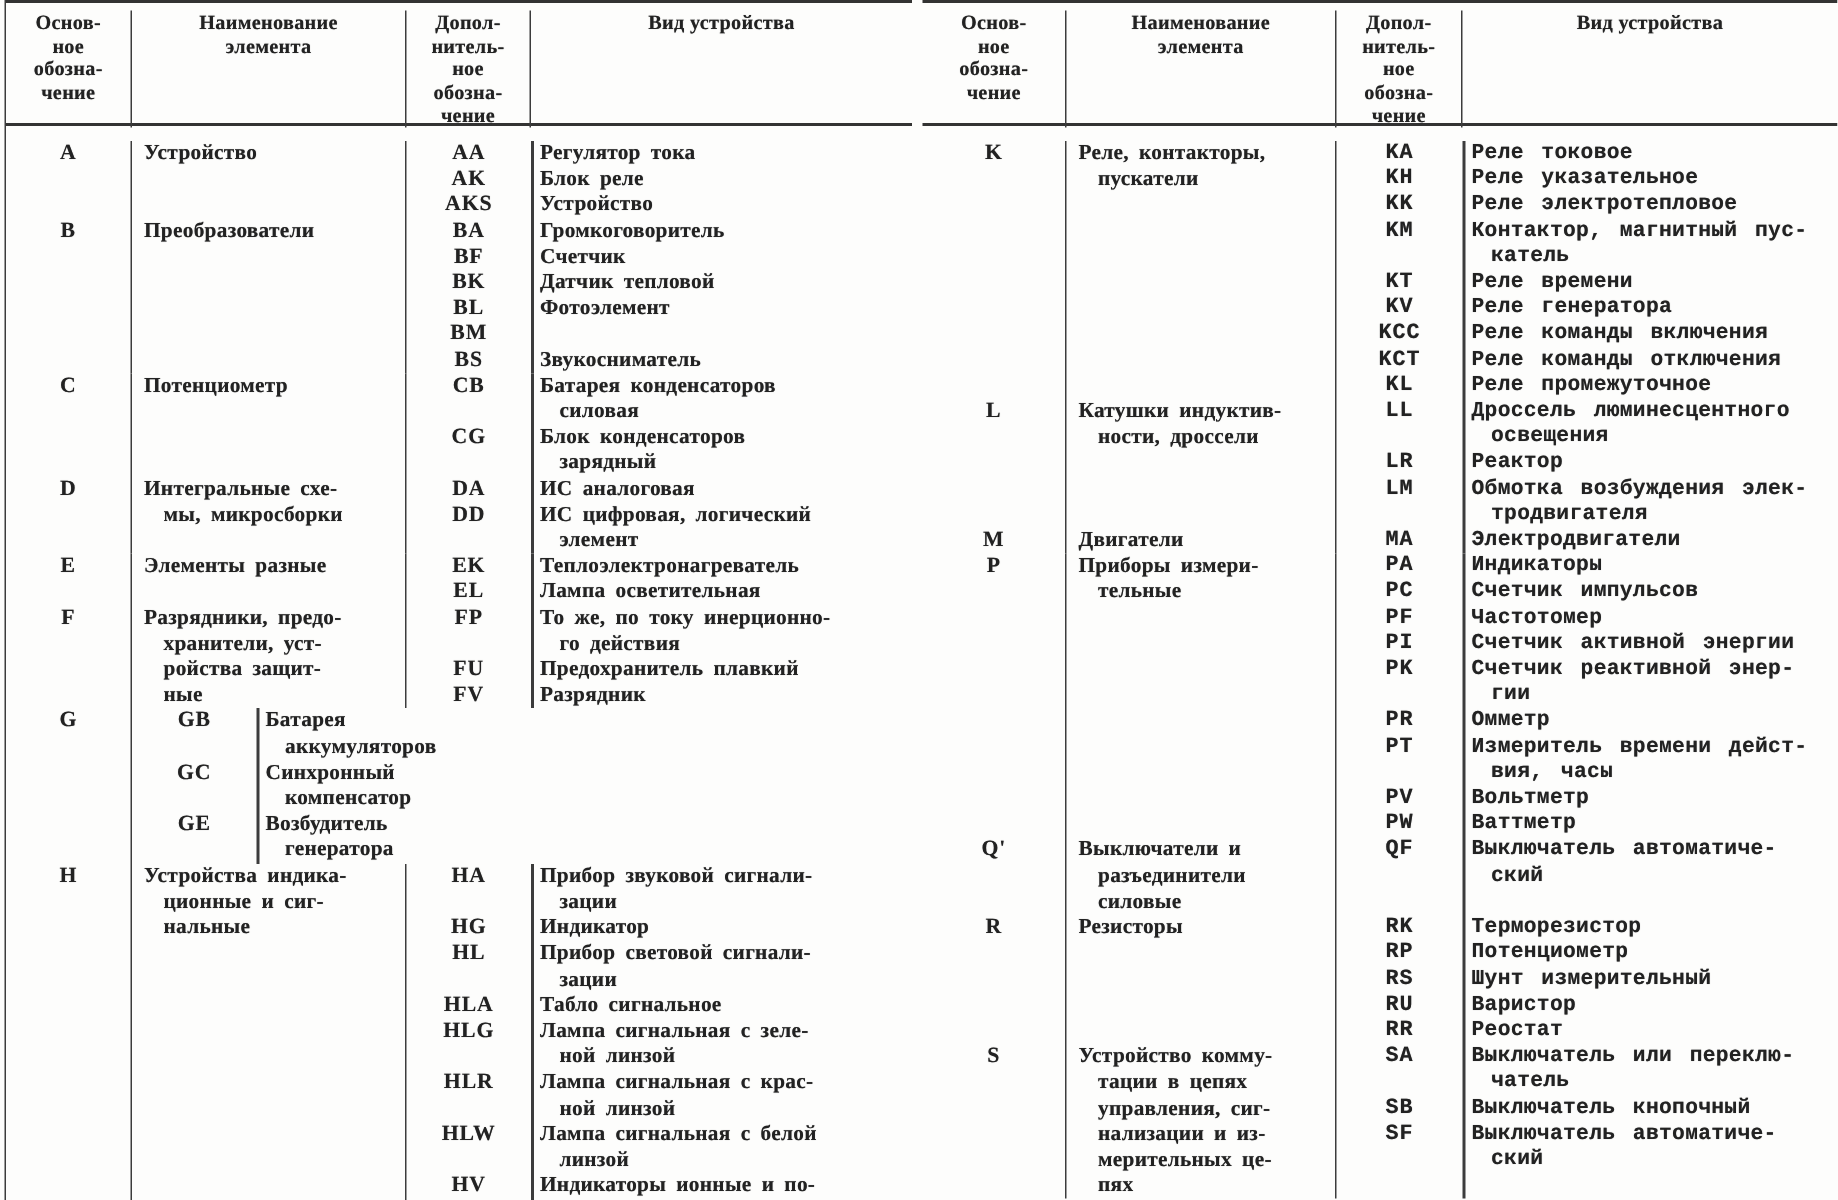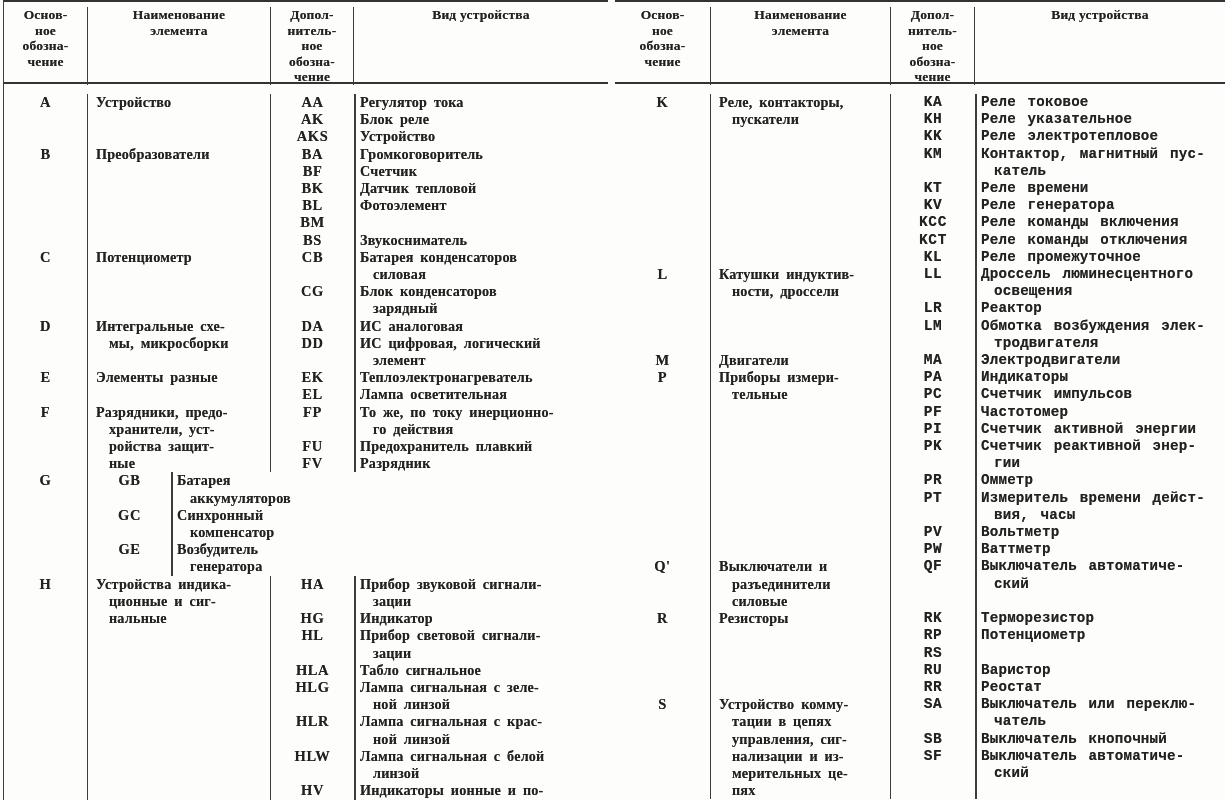--- a/index.html
+++ b/index.html
@@ -418,20 +418,21 @@
           <div class="entry">
             <div class="e-code cell">RK</div>
             <div class="e-desc cell">Терморезистор</div>
           </div>
           <div class="entry">
             <div class="e-code cell">RP</div>
             <div class="e-desc cell">Потенциометр</div>
           </div>
           <div class="entry">
             <div class="e-code cell">RS</div>
+            <div class="e-desc cell">Шунт измерительный</div>
           </div>
           <div class="entry">
             <div class="e-code cell">RU</div>
             <div class="e-desc cell">Варистор</div>
           </div>
           <div class="entry">
             <div class="e-code cell">RR</div>
             <div class="e-desc cell">Реостат</div>
           </div>
         </div>

